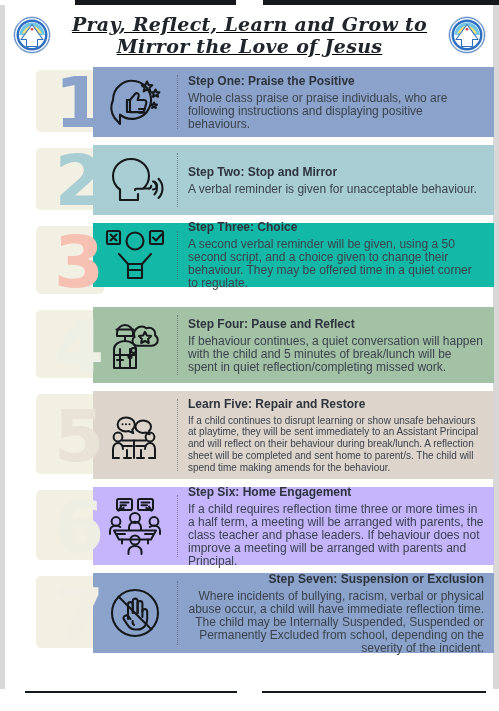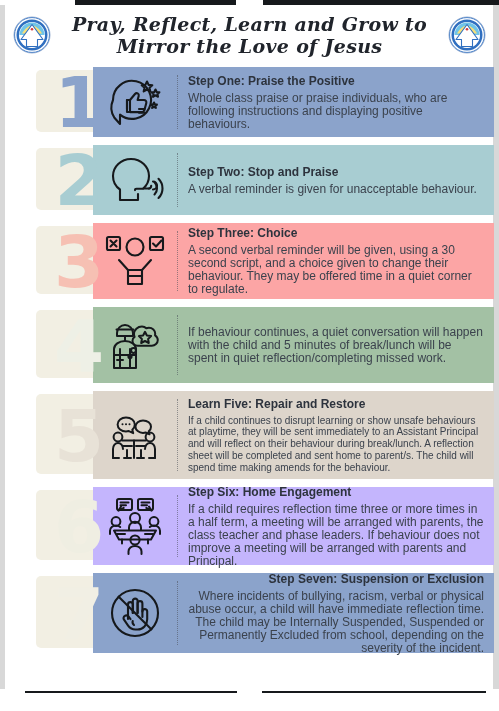--- a/index.html
+++ b/index.html
@@ -59,20 +59,21 @@
 
   
   .header {
     position: absolute;
     left: 5px; top: 6px;
     width: 489px; height: 58px;
     display: flex;
     align-items: center;
     justify-content: center;
     padding: 0 8px;
+    text-decoration: underline;
   }
 
   .logo {
     position: relative;
     width: 38px; height: 38px;
     flex: 0 0 38px;
   }
 
   .title-wrap {
     flex: 1 1 auto;
@@ -256,45 +257,45 @@
       <path d="M33 44v6H15V39.5c-4.4-2.9-7-7.9-7-13.4C8 16.6 16 9 26 9s18 7.6 18 17.1c0 5-2.3 9.6-6 12.6v0h-6.5c-.8 0-1.5.6-1.5 1.4"></path>
       <path d="M44 38.6c1.3-.3 2.2-1.5 2.2-2.9"></path>
       <path d="M38.5 38.5h5.5"></path>
       <path d="M49 33.5c2.2 0 4-1.8 4-4s-1.8-4-4-4" transform="translate(-1 6)"></path>
       <path d="M49.5 44.5c1.6-1.6 2.5-3.8 2.5-6.1s-.9-4.5-2.5-6.1"></path>
       <path d="M53.5 48c2.6-2.6 4-6.1 4-9.6s-1.4-7-4-9.6"></path>
     </svg>
           </div>
           <div class="divider"></div>
           <div class="text-cell">
-            <div class="step-title">Step Two: Stop and Praise</div>
+            <div class="step-title">Step Two: Stop and Mirror</div>
             <div class="step-body">A verbal reminder is given for unacceptable behaviour.</div>
           </div>
         </div>
         <div class="numeral" style="color: rgb(168, 205, 210); height: 78px; font-size: 70px;">2</div>
       </div>
       <div class="step" style="height: 84px;">
         <div class="numplate" style="background: rgb(242, 239, 227); height: 68px;"></div>
-        <div class="band" style="background: #fca5a5; height: 76px;">
+        <div class="band" style="background: #14b8a6; height: 64px;">
           <div class="icon-cell">
     <svg width="62" height="58" viewBox="0 0 62 58" fill="none" stroke="#16191c" stroke-width="2.1" stroke-linecap="round" stroke-linejoin="round">
       <circle cx="31" cy="15" r="8.5"></circle>
       <path d="M15 28l9 10h14l9-10"></path>
       <path d="M24 38v14h14V38"></path>
       <path d="M24 44h14"></path>
       <rect x="3" y="5" width="13" height="13" rx="1.5"></rect>
       <path d="M6.5 8.5l6 6M12.5 8.5l-6 6"></path>
       <rect x="46" y="5" width="13" height="13" rx="1.5"></rect>
       <path d="M49 11.5l3 3 5.5-6"></path>
     </svg>
           </div>
           <div class="divider"></div>
           <div class="text-cell">
             <div class="step-title">Step Three: Choice</div>
-            <div class="step-body">A second verbal reminder will be given, using a 30 second script, and a choice given to change their behaviour. They may be offered time in a quiet corner to regulate.</div>
+            <div class="step-body">A second verbal reminder will be given, using a 50 second script, and a choice given to change their behaviour. They may be offered time in a quiet corner to regulate.</div>
           </div>
         </div>
         <div class="numeral" style="color: rgb(246, 192, 179); height: 84px; font-size: 72px;">3</div>
       </div>
       <div class="step" style="height: 84px;">
         <div class="numplate" style="background: rgb(242, 239, 227); height: 68px;"></div>
         <div class="band" style="background: rgb(163, 193, 164); height: 76px;">
           <div class="icon-cell">
     <svg width="62" height="58" viewBox="0 0 62 58" fill="none" stroke="#16191c" stroke-width="2" stroke-linecap="round" stroke-linejoin="round">
       <path d="M13 17c0-4.4 3.6-8 8-8s8 3.6 8 8v3h-16z"></path>
@@ -305,20 +306,21 @@
       <path d="M16 52V33M26 52V33"></path>
       <path d="M13 44h6"></path>
       <path d="M38 10.5c-4.4 0-8 3.4-8 7.6 0 1 .2 1.9.6 2.8-1.3.9-2.1 2.3-2.1 3.9 0 2.7 2.3 4.9 5.2 4.9h14.1c3.3 0 6-2.5 6-5.6 0-2-1.1-3.8-2.8-4.8.1-.5.2-1 .2-1.5 0-3.3-2.8-6-6.3-6-.9 0-1.8.2-2.6.5-1.1-1.1-2.6-1.8-4.3-1.8z"></path>
       <path d="M41 15.8l1.9 3.7 4.2.6-3 2.9.7 4-3.8-2-3.8 2 .7-4-3-2.9 4.2-.6z"></path>
       <circle cx="29.5" cy="34.5" r="2.4"></circle>
       <circle cx="26" cy="40.5" r="1.6"></circle>
     </svg>
           </div>
           <div class="divider"></div>
           <div class="text-cell">
+            <div class="step-title">Step Four: Pause and Reflect</div>
             <div class="step-body">If behaviour continues, a quiet conversation will happen with the child and 5 minutes of break/lunch will be spent in quiet reflection/completing missed work.</div>
           </div>
         </div>
         <div class="numeral" style="color: rgb(238, 240, 230); height: 84px; font-size: 72px;">4</div>
       </div>
       <div class="step" style="height: 96px;">
         <div class="numplate" style="background: rgb(242, 239, 227); height: 80px;"></div>
         <div class="band" style="background: rgb(221, 213, 203); height: 88px;">
           <div class="icon-cell">
     <svg width="62" height="58" viewBox="0 0 62 58" fill="none" stroke="#16191c" stroke-width="2" stroke-linecap="round" stroke-linejoin="round">

